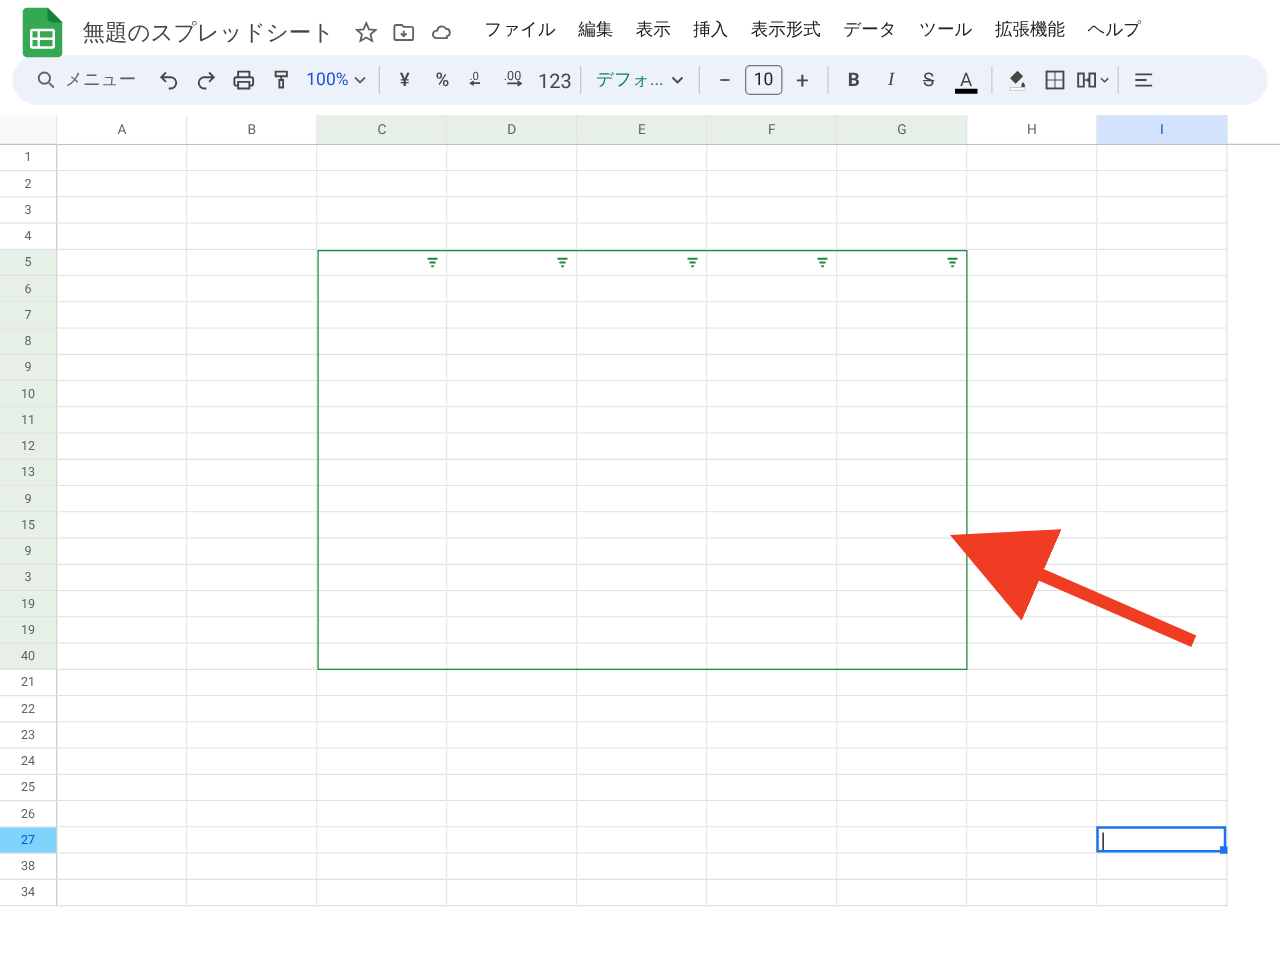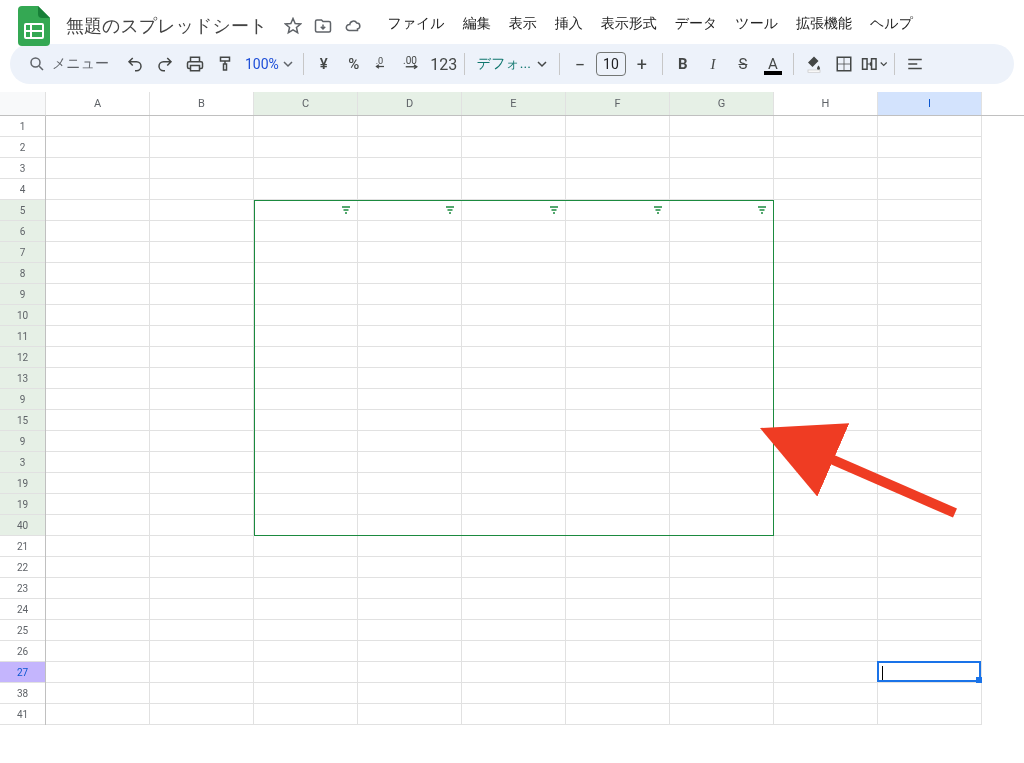--- a/index.html
+++ b/index.html
@@ -31,21 +31,21 @@
   
   .grid-area { position: relative; margin-top: 8px; }
   .corner { position: absolute; top: 0; left: 0; width: 46px; height: 24px; background: #f8f9fa; border-right: 1px solid #e1e1e1; border-bottom: 1px solid #c0c0c0; }
   .col-headers { position: absolute; top: 0; left: 46px; right: 0; height: 24px; display: flex; background: #fff; border-bottom: 1px solid #c0c0c0; }
   .col-h { width: 104px; text-align: center; font-size: 11px; color: #5f6368; border-right: 1px solid #e1e1e1; display: flex; align-items: center; justify-content: center; cursor: pointer; background:#fff; }
   .col-h.filtered { background: #e6f0e6; }
   .col-h.selected { background: #d3e3fd; color: #0b57d0; }
   .row-headers { position: absolute; top: 24px; left: 0; width: 46px; background: #fff; border-right: 1px solid #c0c0c0; }
   .row-h { height: 21px; text-align: center; font-size: 10px; color: #5f6368; border-bottom: 1px solid #e1e1e1; display: flex; align-items: center; justify-content: center; cursor: pointer; }
   .row-h.filtered { background: #e6f0e6; }
-  .row-h.selected { background: #c4b5fd; color: #0b57d0; }
+  .row-h.selected { background: #7dd3fc; color: #0b57d0; }
   .cells { position: absolute; top: 24px; left: 46px; right: 0; bottom: 0; }
   .cell-row { display: flex; height: 21px; }
   .cell { width: 104px; border-right: 1px solid #e1e1e1; border-bottom: 1px solid #e1e1e1; background: #fff; }
   
   
   .filter-range { position: absolute; border: 1px solid #1b8a3f; pointer-events: none; }
   .filter-icon { position: absolute; width: 12px; height: 12px; fill: #1b8a3f; cursor: pointer; pointer-events: auto; }
   
   
   .active-cell { position: absolute; border: 2px solid #1a73e8; background: #fff; }
@@ -249,21 +249,21 @@
       <div class="row-h filtered">19</div>
       <div class="row-h filtered">40</div>
       <div class="row-h">21</div>
       <div class="row-h">22</div>
       <div class="row-h">23</div>
       <div class="row-h">24</div>
       <div class="row-h">25</div>
       <div class="row-h">26</div>
       <div class="row-h selected">27</div>
       <div class="row-h">38</div>
-      <div class="row-h">41</div>
+      <div class="row-h">34</div>
     </div>
   <div class="cells" id="cells">
       <div class="cell-row">
         <div class="cell"></div>
         <div class="cell"></div>
         <div class="cell"></div>
         <div class="cell"></div>
         <div class="cell"></div>
         <div class="cell"></div>
         <div class="cell"></div>

